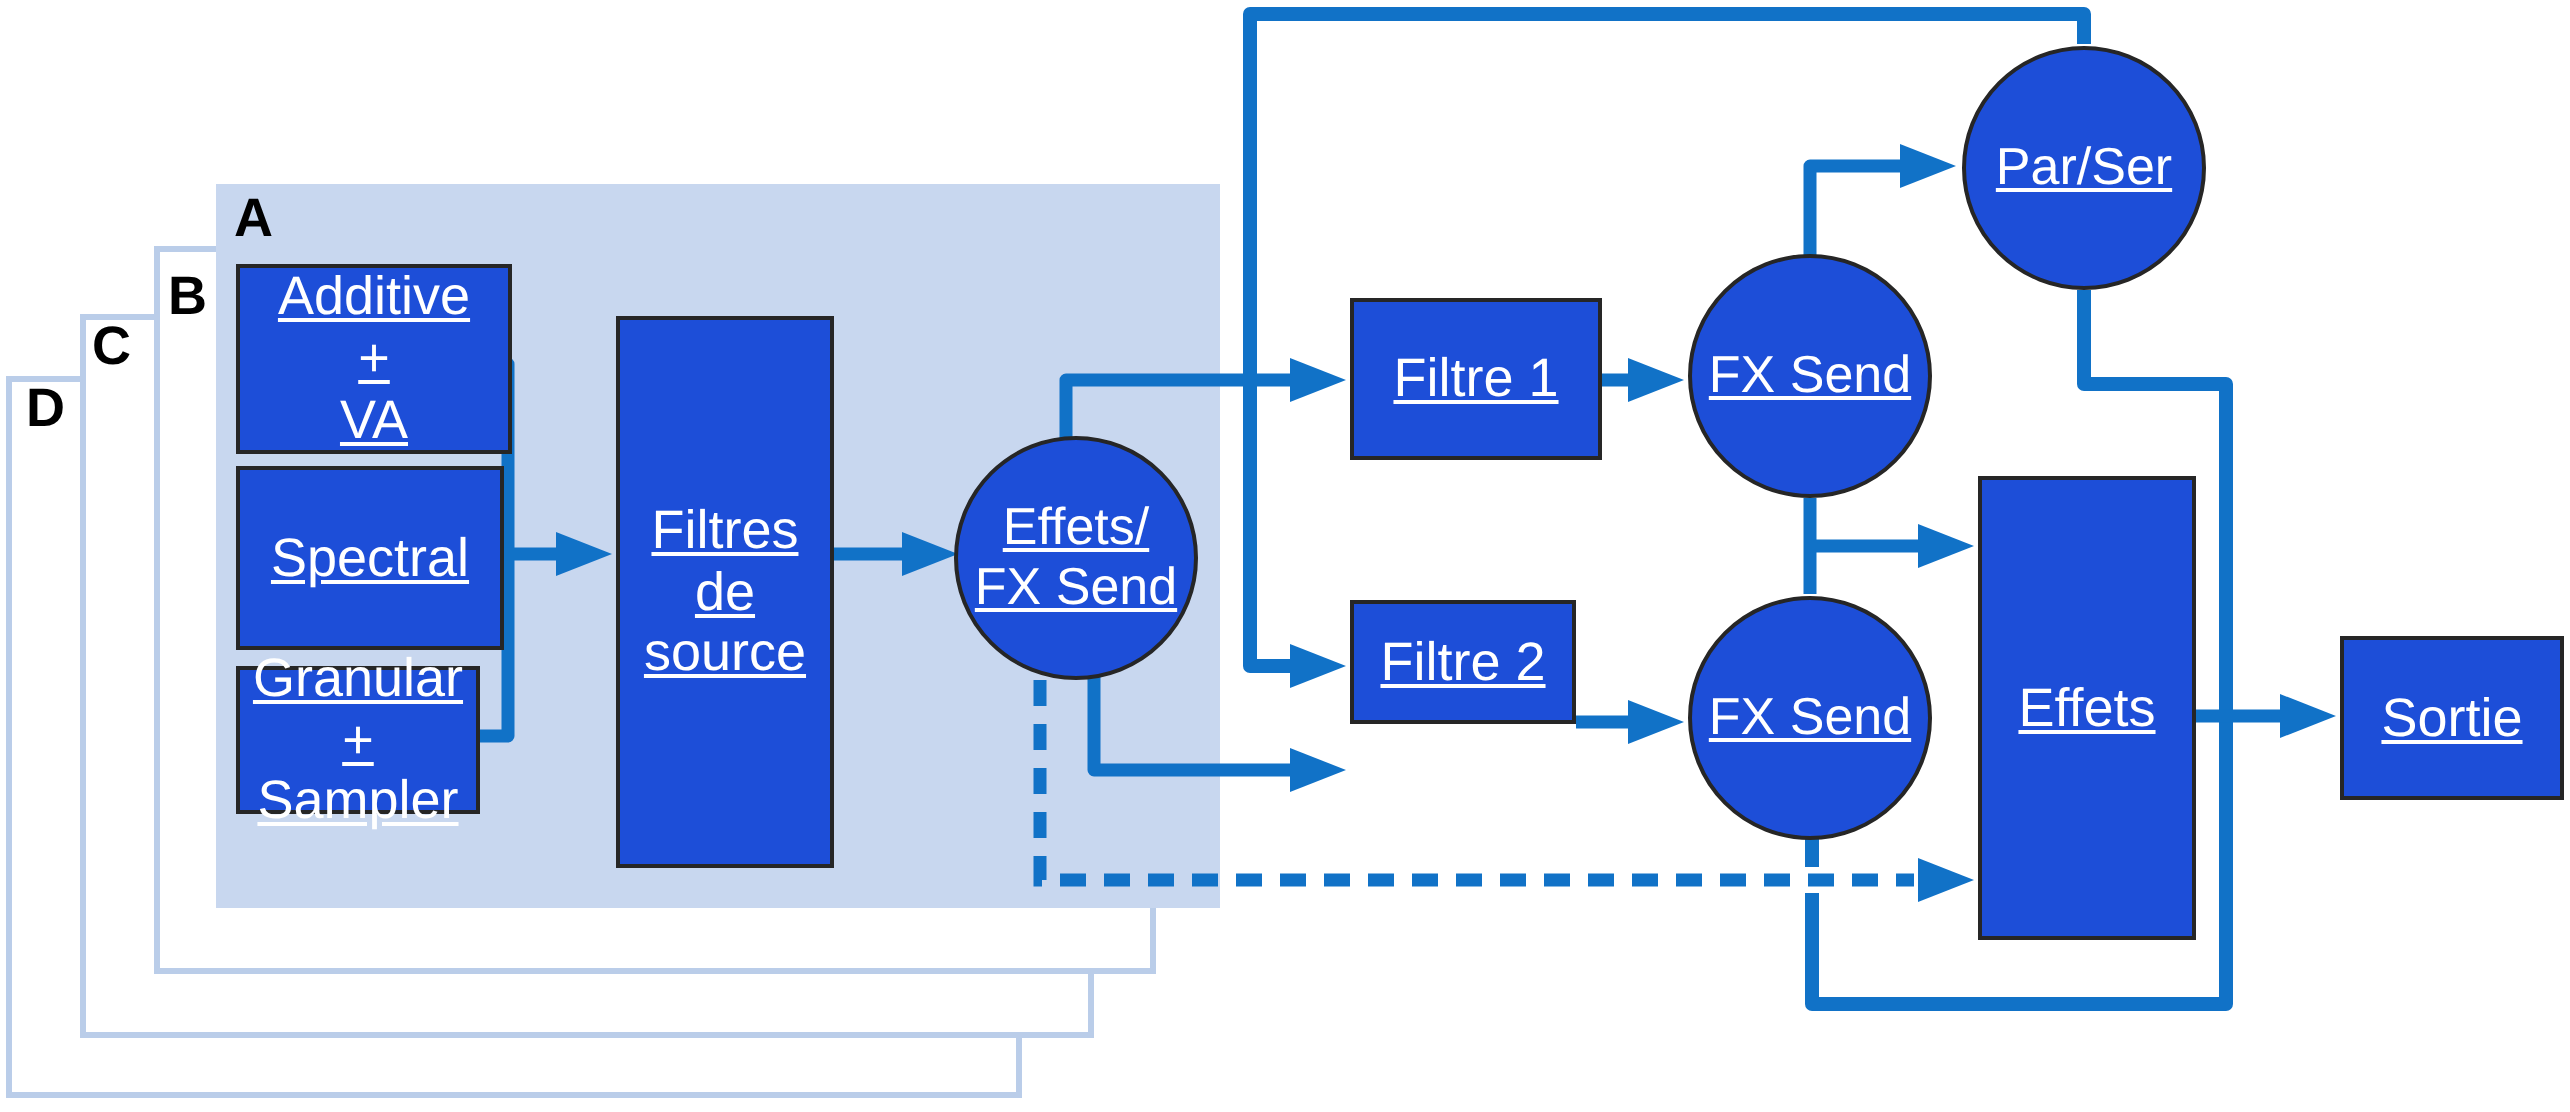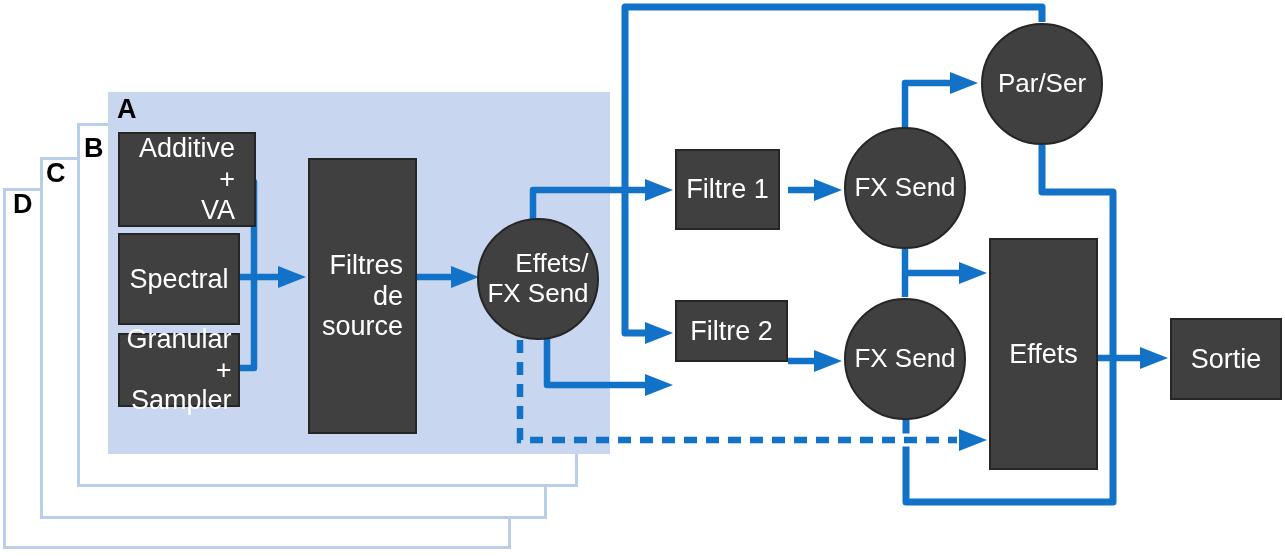--- a/index.html
+++ b/index.html
@@ -9,24 +9,25 @@
   }
   .panel{position:absolute;box-sizing:border-box;}
   .panel-back{background:#ffffff;border:3px solid #bacde9;}
   .panel-a{background:#c8d7ef;}
   .layer-label{
     position:absolute;font-size:27px;font-weight:bold;color:#000;line-height:1;
   }
   .connectors{position:absolute;left:0;top:0;z-index:3;}
   .node{
     position:absolute;box-sizing:border-box;z-index:4;
-    background:#404040;border:2.5px solid #262626;
+    background:#1d4ed8;border:2.5px solid #262626;
     display:flex;align-items:center;justify-content:center;
-    color:#ffffff;font-size:27px;line-height:1.14;text-align:right;
+    color:#ffffff;font-size:27px;line-height:1.14;text-align:center;
     white-space:pre-line;
+    text-decoration:underline;
   }
   .node.circle{border-radius:50%;width:122px;height:122px;}
   .node.small-text{font-size:26px;}
 </style>
 </head>
 <body>
 
 <div class="stage">
 
   <div class="panel panel-back" style="left:3px;top:188px;width:508px;height:361px;"></div>
@@ -69,33 +70,33 @@
       <polygon points="978,83 950,72 950,94"></polygon>
       <polygon points="987,273 959,262 959,284"></polygon>
       <polygon points="987,440 959,429 959,451"></polygon>
       <polygon points="1168,358 1140,347 1140,369"></polygon>
     </g>
   </svg>
 
   <div class="node" style="left:118px;top:132px;width:138px;height:95px;">Additive
 +
 VA</div>
-  <div class="node" style="left:118px;top:233px;width:122px;height:92px;">Spectral</div>
+  <div class="node" style="left:118px;top:233px;width:134px;height:92px;">Spectral</div>
   <div class="node" style="left:118px;top:333px;width:122px;height:74px;">Granular
 +
 Sampler</div>
 
   <div class="node" style="left:308px;top:158px;width:109px;height:276px;">Filtres
 de
 source</div>
 
   <div class="node circle small-text" style="left:477px;top:218px;">Effets/
 FX Send</div>
 
-  <div class="node" style="left:675px;top:149px;width:105px;height:81px;">Filtre 1</div>
+  <div class="node" style="left:675px;top:149px;width:126px;height:81px;">Filtre 1</div>
   <div class="node" style="left:675px;top:300px;width:113px;height:62px;">Filtre 2</div>
 
   <div class="node circle small-text" style="left:844px;top:127px;">FX Send</div>
   <div class="node circle small-text" style="left:844px;top:298px;">FX Send</div>
 
   <div class="node circle small-text" style="left:981px;top:23px;">Par/Ser</div>
 
   <div class="node" style="left:989px;top:238px;width:109px;height:232px;">Effets</div>
   <div class="node" style="left:1170px;top:318px;width:112px;height:82px;">Sortie</div>
 

